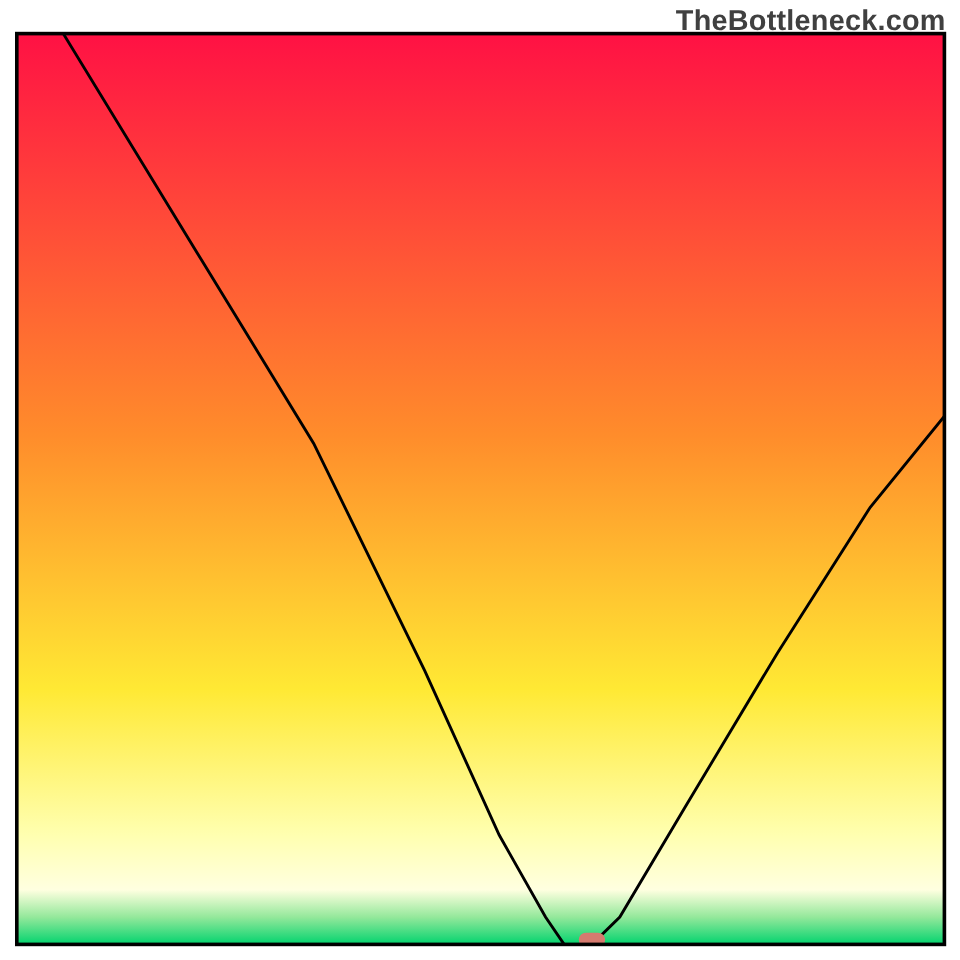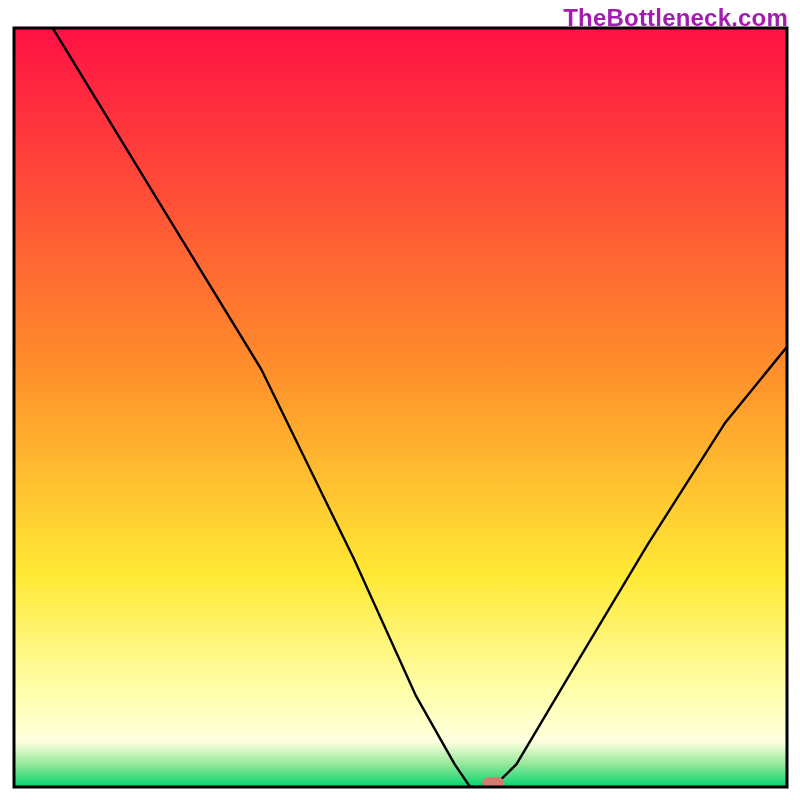--- a/index.html
+++ b/index.html
@@ -14,21 +14,21 @@
     width: 800px;
     height: 800px;
     position: relative;
   }
   .watermark {
     position: absolute;
     top: 4px;
     right: 12px;
     font-size: 24px;
     font-weight: 600;
-    color: #a21caf;
+    color: #404040;
     letter-spacing: 0.2px;
     z-index: 5;
   }
   svg {
     display: block;
     position: absolute;
     inset: 0;
     width: 800px;
     height: 800px;
   }

